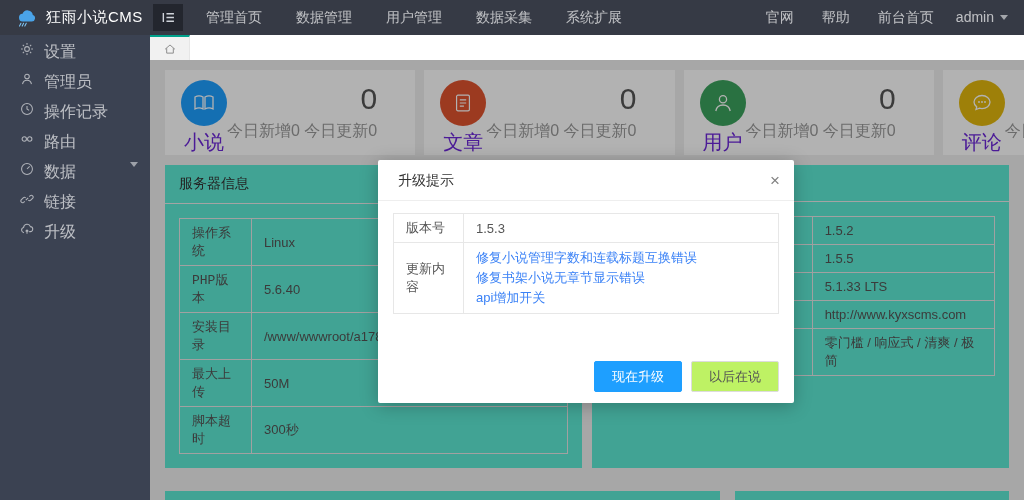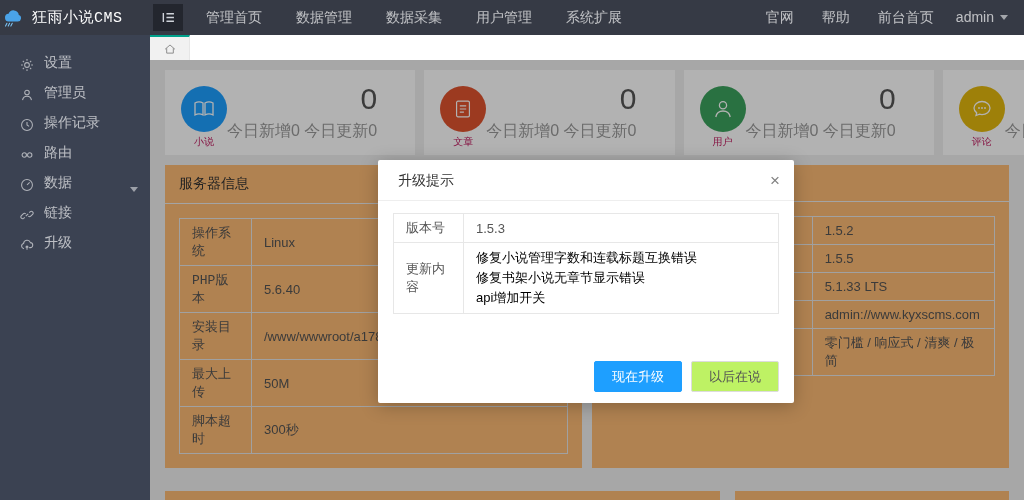--- a/index.html
+++ b/index.html
@@ -3,39 +3,39 @@
 <meta charset="utf-8">
 <style>
   * { margin:0; padding:0; box-sizing:border-box; }
   html,body { width:1024px; height:500px; overflow:hidden;
     font-family:"Liberation Sans","DejaVu Sans",sans-serif; background:#efefef; }
   svg { display:block; }
 
   
   .navbar { position:absolute; left:0; top:0; width:1024px; height:35px;
     background:#363a45; display:flex; align-items:center; z-index:30; }
-  .brand { width:150px; height:35px; display:flex; align-items:center; padding-left:2px;font-family:Liberation Mono, monospace; }
+  .brand { width:150px; height:35px; display:flex; align-items:center; padding-left:16px; }
   .brand-text { color:#fff; font-size:15px; margin-left:7px; letter-spacing:.5px; }
   .hamburger { width:30px; height:27px; background:#23262e; display:flex;
     align-items:center; justify-content:center; cursor:pointer; margin-left:3px; }
   .topmenu { display:flex; height:35px; align-items:center; margin-left:6px; }
   .topmenu span, .rightmenu span { color:rgba(255,255,255,.68); font-size:14px;
     padding:0 17px; line-height:35px; cursor:pointer; white-space:nowrap; }
   .rightmenu { margin-left:auto; display:flex; align-items:center; height:35px; }
   .rightmenu span { padding:12px 14px; }
   .user-drop { display:flex; align-items:center; color:rgba(255,255,255,.68);
     font-size:14px; padding:0 16px 0 8px; cursor:pointer; }
   .caret { width:0; height:0; border-left:4px solid transparent; border-right:4px solid transparent;
     border-top:5px solid rgba(255,255,255,.55); margin-left:6px; }
 
   
   .sidebar { position:absolute; left:0; top:35px; bottom:0; width:150px;
     background:#3b4252; z-index:30; padding-top:7px; }
-  .side-item { position:relative; height:30px; display:flex; align-items:flex-end;
-    color:rgba(255,255,255,.66); font-size:14px; cursor:pointer; }
+  .side-item { position:relative; height:30px; display:flex; align-items:flex-start;
+    color:rgba(255,255,255,.66); font-size:16px; cursor:pointer; }
   .side-item svg { margin-left:20px; margin-right:10px; }
   .side-caret { position:absolute; right:12px; width:0; height:0;
     border-left:4px solid transparent; border-right:4px solid transparent;
     border-top:5px solid rgba(255,255,255,.5); }
 
   
   .tabbar { position:absolute; left:150px; top:35px; right:0; height:25px;
     background:#ffffff; z-index:25; display:flex; }
   .tab-home { width:40px; height:25px; background:#f1f1f1; border-top:2px solid #00a28c;
     border-right:1px solid #e6e6e6; display:flex; align-items:center; justify-content:center; cursor:pointer; }
@@ -43,27 +43,27 @@
   
   .main { position:absolute; left:150px; top:60px; right:0; bottom:0;
     background:#efefef; padding:10px 15px 0 15px; }
   .cards { display:grid; grid-template-columns:repeat(4,1fr); gap:9px; }
   .card { background:#fff; height:85px; display:flex; align-items:center; padding:0 16px; }
   .circle { width:46px; height:46px; border-radius:50%; display:flex;
     align-items:center; justify-content:center; }
   .c-blue{background:#1e9fff;} .c-red{background:#e0532f;}
   .c-green{background:#3ca25d;} .c-yellow{background:#e3b80e;}
   .card-left { display:flex; flex-direction:column; align-items:center; margin-top:10px; }
-  .card-label { font-size:10px; color:#be185d; margin-top:3px;font-family:Liberation Serif, serif; }
+  .card-label { font-size:20px; color:#6d28d9; margin-top:3px;font-family:Liberation Serif, serif; }
   .card-right { margin-left:auto; text-align:right; padding-right:22px; }
   .card-num { font-size:30px; color:#555; line-height:1; }
   .card-sub { font-size:16px; color:#9a9a9a; margin-top:7px; white-space:nowrap; }
 
   .row2 { margin-top:10px; display:grid; grid-template-columns:1fr 1fr; gap:10px; }
-  .panel { background:#fdba74; }
+  .panel { background:#5eead4; }
   .panel-head { padding:10px 14px; font-size:14px; color:#333; border-bottom:1px solid #ebebeb; min-height:37px; }
   .panel-body { padding:14px; }
   table.kv { width:100%; border-collapse:collapse; table-layout:fixed; }
   table.kv td { border:1px solid #e7e7e7; padding:5px 12px; font-size:13px; color:#555; height:28px; }
   .server-table td.k { width:72px; color:#555;font-family:Liberation Mono, monospace; }
   .program-table td.k { width:53%; }
   td.link, .link { color:#1e9fff; cursor:pointer; }
 
   .row3 { margin-top:23px; display:grid; grid-template-columns:555px 1fr; gap:15px; align-items:start; }
   .blank-panel { height:70px; }
@@ -73,21 +73,21 @@
   .overlay { position:absolute; left:150px; top:60px; right:0; bottom:0;
     background:rgba(0,0,0,.3); z-index:40; }
   .modal { position:absolute; left:378px; top:160px; width:416px; height:243px;
     background:#fff; z-index:50; border-radius:2px; box-shadow:0 3px 18px rgba(0,0,0,.25); }
   .modal-head { position:relative; height:41px; line-height:41px; padding:0 20px;
     border-bottom:1px solid #eee; font-size:14px; color:#333; }
   .modal-close { position:absolute; right:14px; top:0; font-size:17px; color:#828282;
     cursor:pointer; line-height:41px; }
   .modal-body { padding:12px 15px 0 15px; }
   table.kv td.mk { width:70px; }
-  .upd-line { font-size:13px; color:#000000; line-height:1.55; }
+  .upd-line { font-size:13px; color:#3b82f6; line-height:1.55; }
   .modal-foot { position:absolute; right:15px; bottom:11px; display:flex; gap:9px; }
   .btn { height:31px; line-height:29px; padding:0 17px; font-size:13px;
     border-radius:2px; cursor:pointer;margin-top:28px; }
   .btn-primary { background:#1e9fff; border:1px solid #1e9fff; color:#fff; }
   .btn-secondary { background:#bef264; border:1px solid #dcdcdc; color:#555; }
 </style>
 </head>
 <body>
 
 <header class="navbar">
@@ -105,22 +105,22 @@
   <div class="hamburger">
     <span>
       <svg width="15" height="15" viewBox="0 0 16 16" stroke="#cfd3da" stroke-width="1.5" fill="none">
         <path d="M2.5 3.2v9.6M5.8 4h8M5.8 8h8M5.8 12h8"></path>
       </svg>
     </span>
   </div>
   <nav class="topmenu">
     <span>管理首页</span>
     <span>数据管理</span>
+    <span>用户管理</span>
     <span>数据采集</span>
-    <span>用户管理</span>
     <span>系统扩展</span>
   </nav>
   <div class="rightmenu">
     <span>官网</span>
     <span>帮助</span>
     <span>前台首页</span>
     <div class="user-drop">
       <span style="padding:0;">admin</span>
       <i class="caret"></i>
     </div>
@@ -294,21 +294,21 @@
           <tr>
             <td class="k"></td>
             <td class="v">1.5.5</td>
           </tr>
           <tr>
             <td class="k"></td>
             <td class="v">5.1.33 LTS</td>
           </tr>
           <tr>
             <td class="k"></td>
-            <td class="v link">admin://www.kyxscms.com</td>
+            <td class="v link">http://www.kyxscms.com</td>
           </tr>
           <tr>
             <td class="k"></td>
             <td class="v">零门槛 / 响应式 / 清爽 / 极简</td>
           </tr>
         </tbody>
           </table>
       </div>
     </div>
   </section>

